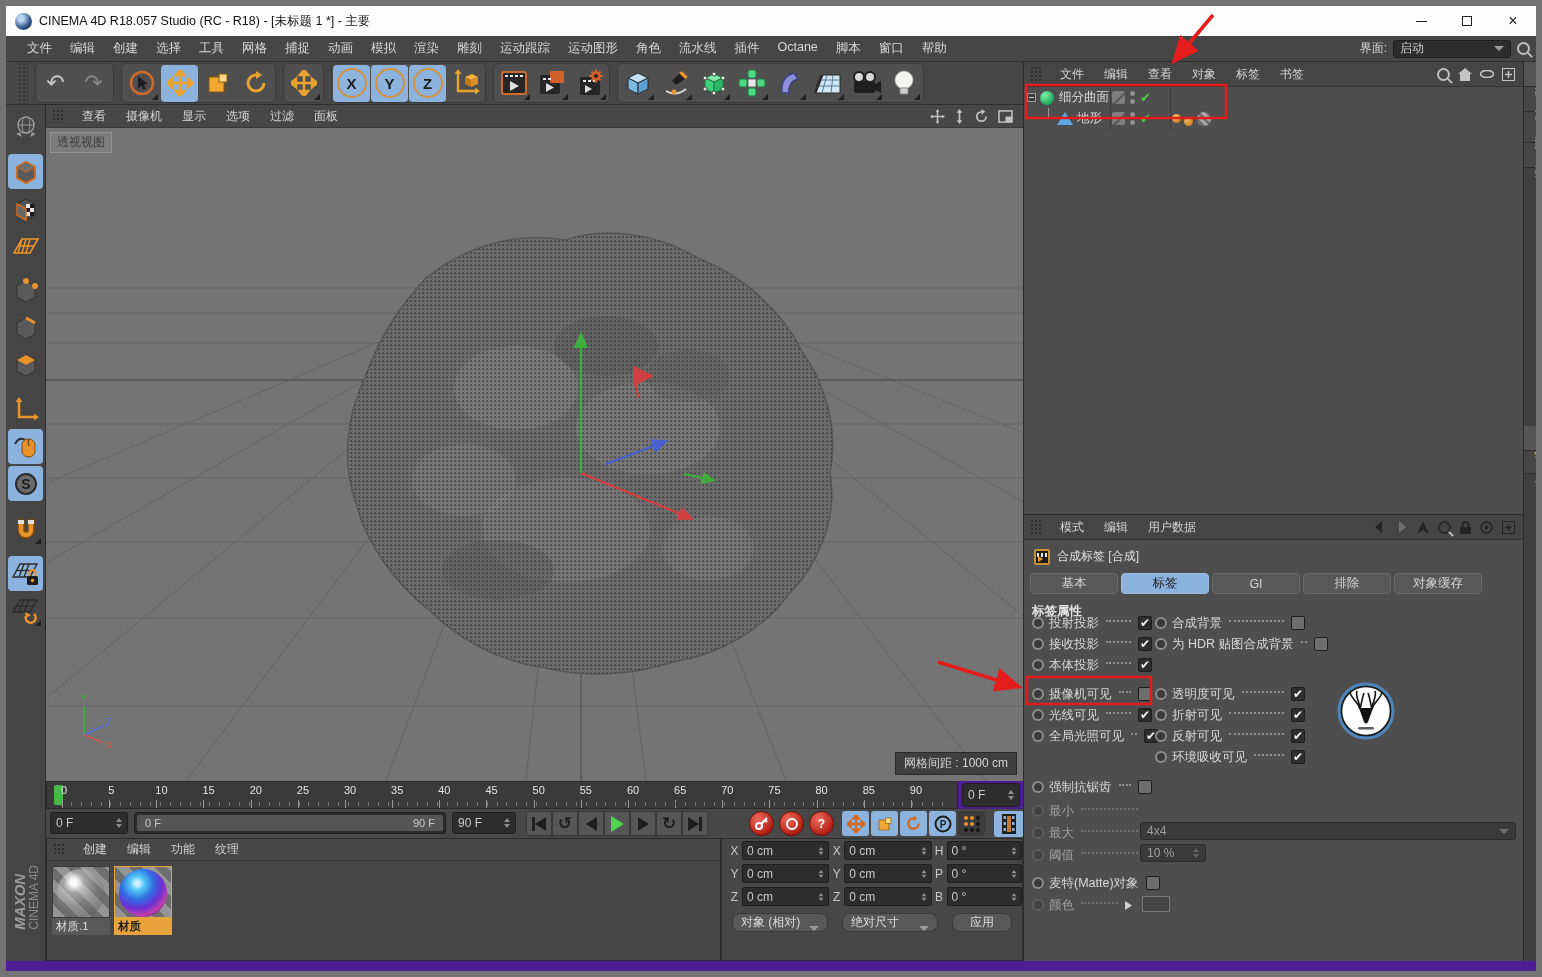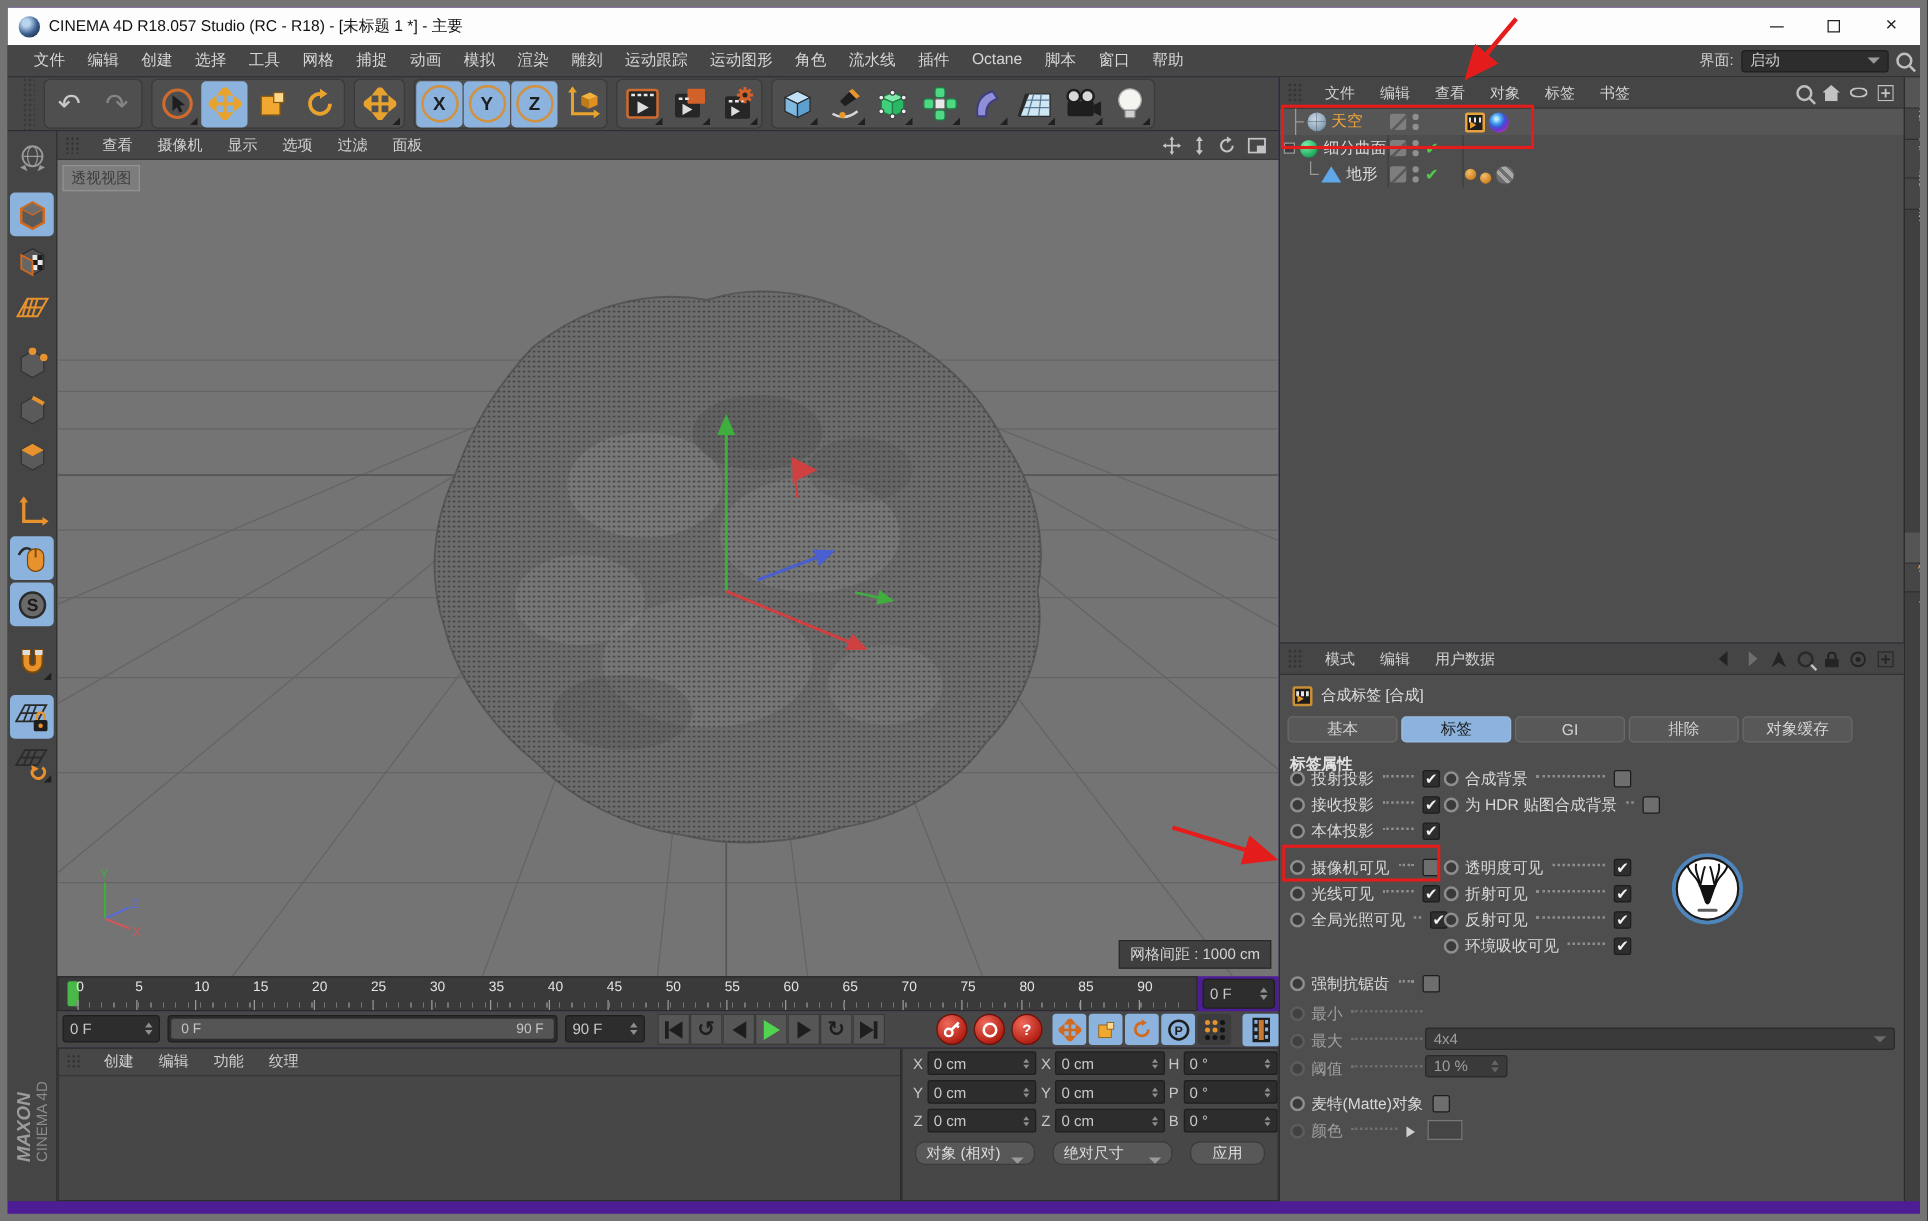--- a/index.html
+++ b/index.html
@@ -877,20 +877,30 @@
     <div class="panelhead">
       <div class="phgrip"></div>
       <div style="display:flex">
 
       <span class="mi">创建</span>
           <span class="mi">编辑</span>
           <span class="mi">功能</span>
           <span class="mi">纹理</span>
         </div>
     </div>
+    <div class="matthumbs">
+      <div class="mat">
+        <div class="matball glass"></div>
+        <div class="matlabel">材质.1</div>
+      </div>
+      <div class="mat sel">
+        <div class="matball galaxy"></div>
+        <div class="matlabel">材质</div>
+      </div>
+    </div>
   </div>
 
   <div class="coordpanel">
     <div class="crow">
       <span class="clab">X</span>
       <div class="cfield w1">
           <span>0 cm</span>
           <span class="spin-arrows">
             <i class="spin-up"></i>
             <i class="spin-down"></i>
@@ -1003,38 +1013,20 @@
         <svg width="13" height="13" viewBox="0 0 13 13">
             <rect x="0.5" y="0.5" width="12" height="12" fill="none" stroke="#c3c3c3"></rect>
             <line x1="6.5" y1="3" x2="6.5" y2="10" stroke="#c3c3c3" stroke-width="1.5"></line>
             <line x1="3" y1="6.5" x2="10" y2="6.5" stroke="#c3c3c3" stroke-width="1.5"></line>
           </svg>
       </div>
     </div>
     <div style="position:relative">
       <div class="omdivider" style="left:86px"></div>
       <div class="omdivider" style="left:146px"></div>
-      <div class="omrow sel" style="background:#565656">
-        <div class="conn"></div>
-        <div class="objicon">
-            <div class="skyicon"></div>
-          </div>
-        <span class="name">天空</span>
-        <div class="omcol2">
-          <div class="layersq"></div>
-          <div class="visdots">
-              <i></i>
-              <i></i>
-            </div>
-        </div>
-        <div class="omcol3">
-          <div class="tag tag-comp"></div>
-          <div class="tag tag-galaxy"></div>
-        </div>
-      </div>
       <div class="omrow">
         <div class="expander"></div>
         <div class="objicon">
             <div class="sdsicon"></div>
           </div>
         <span class="name">细分曲面</span>
         <div class="omcol2">
           <div class="layersq"></div>
           <div class="visdots">
               <i></i>

